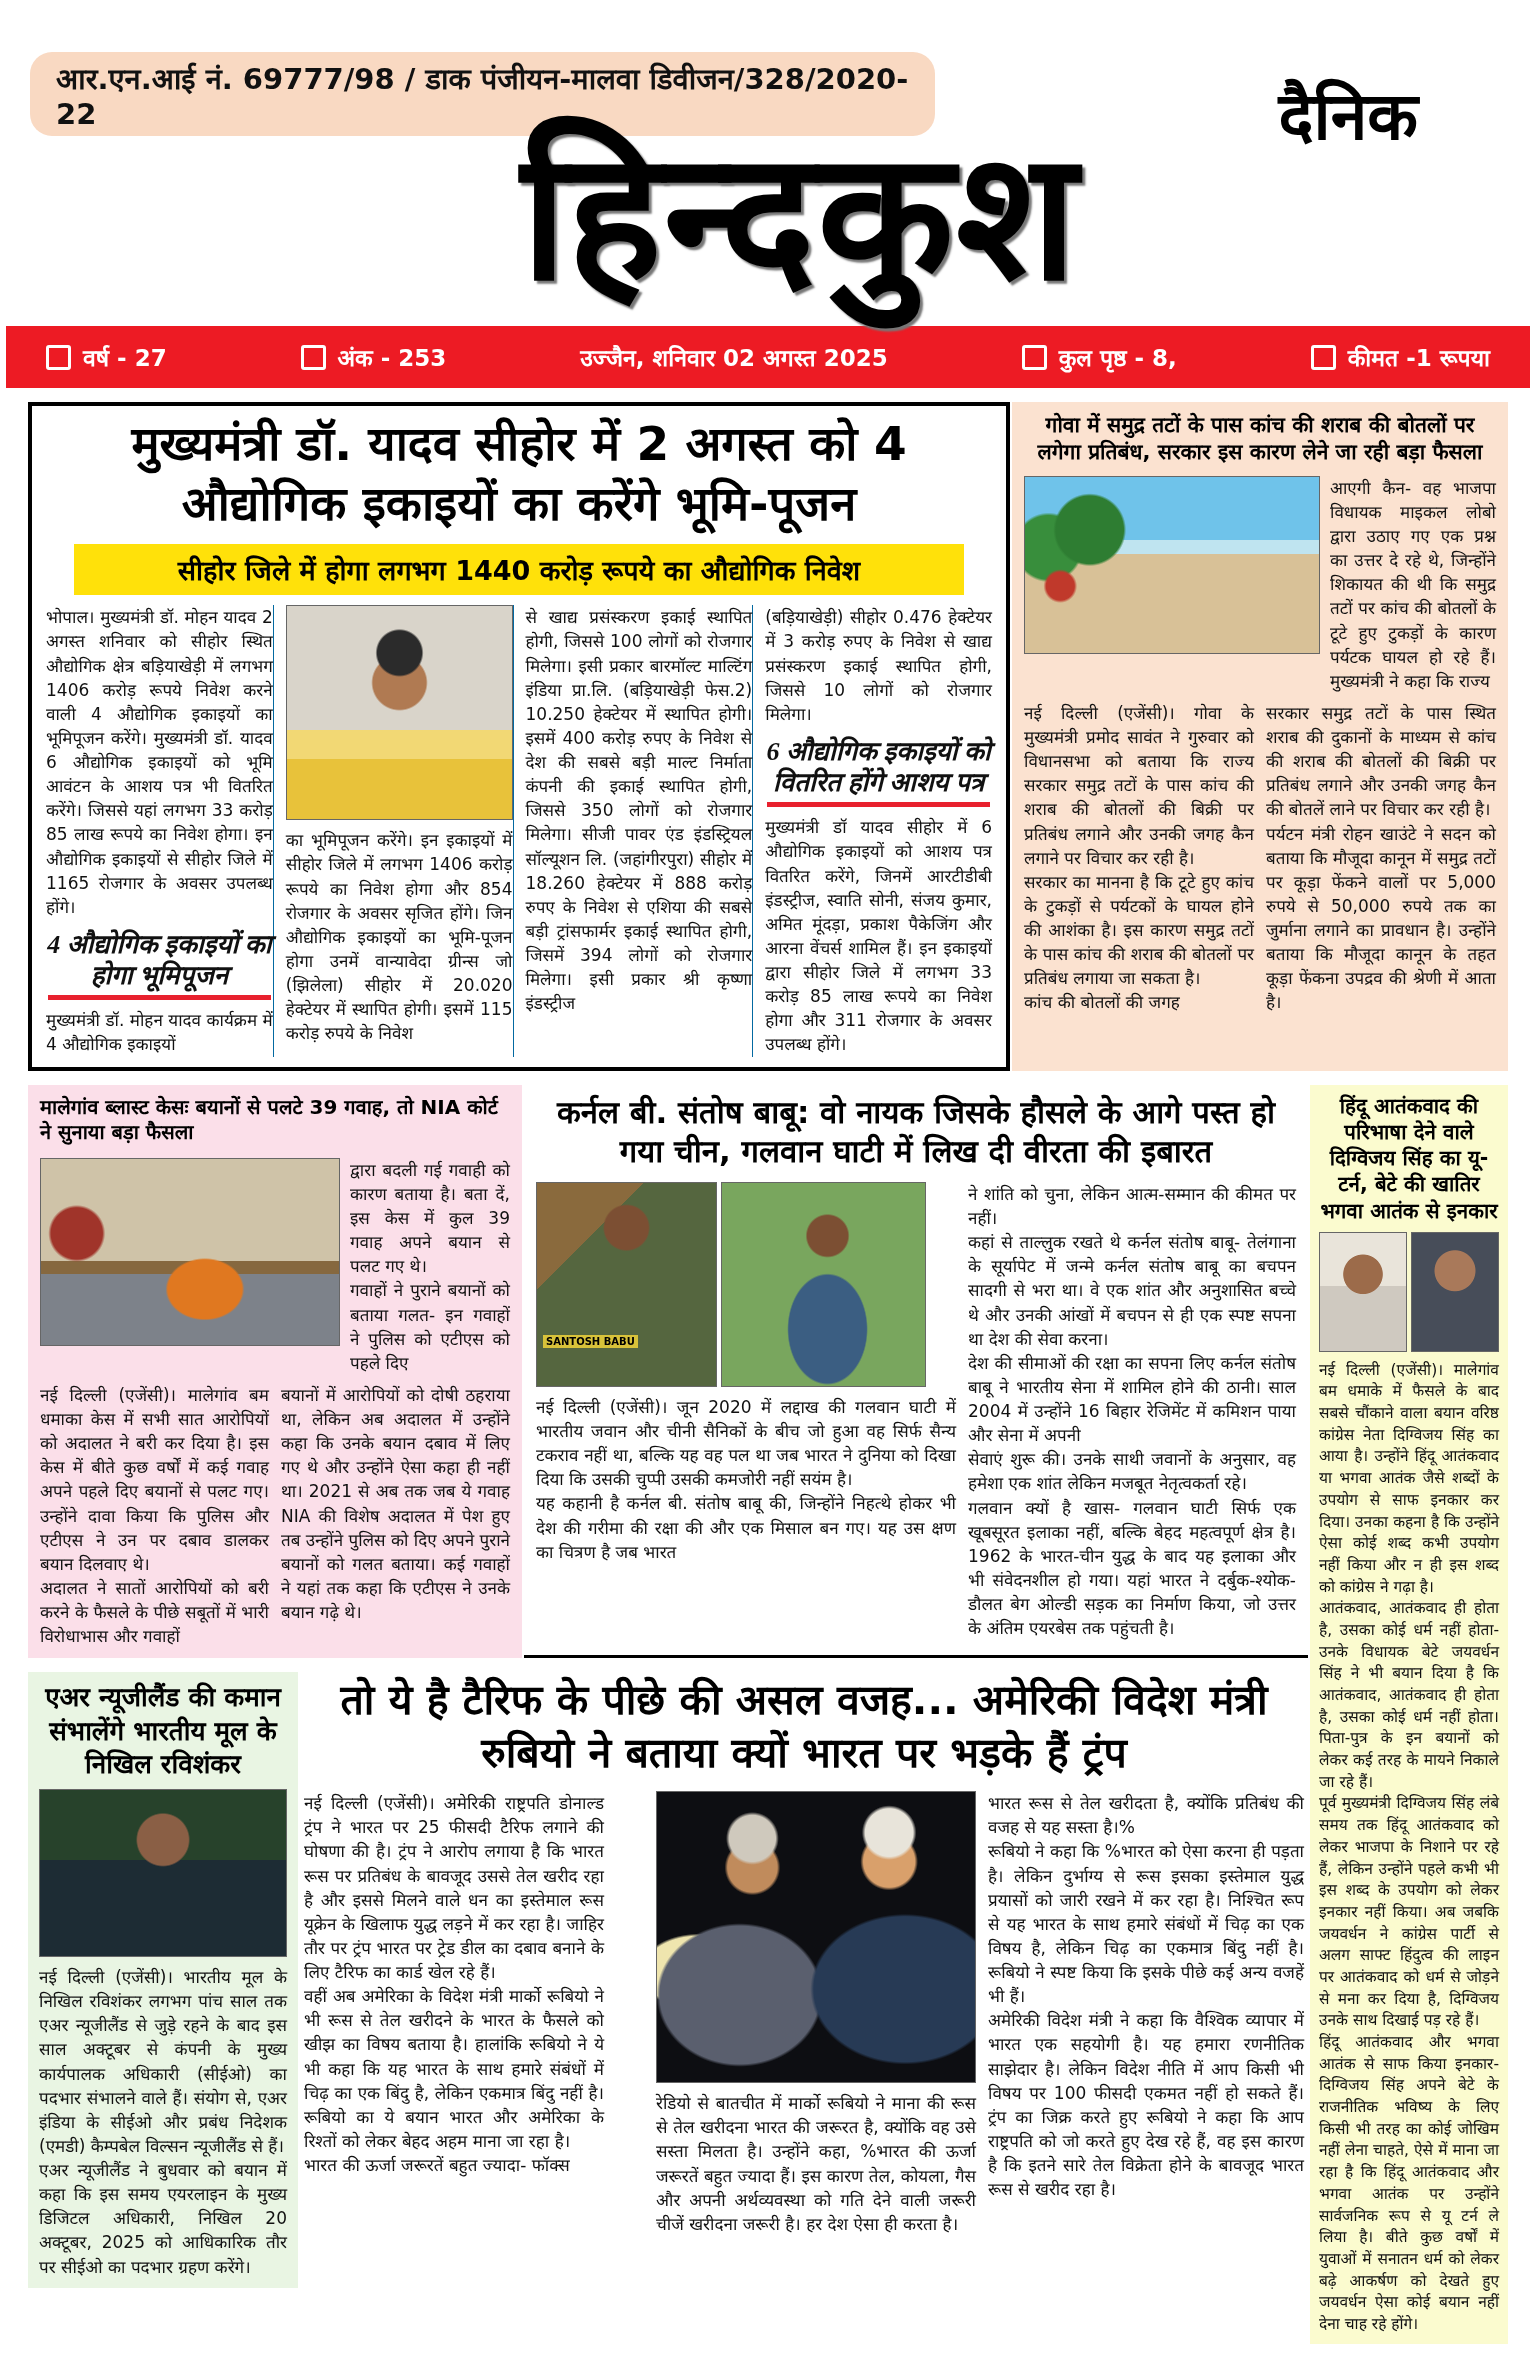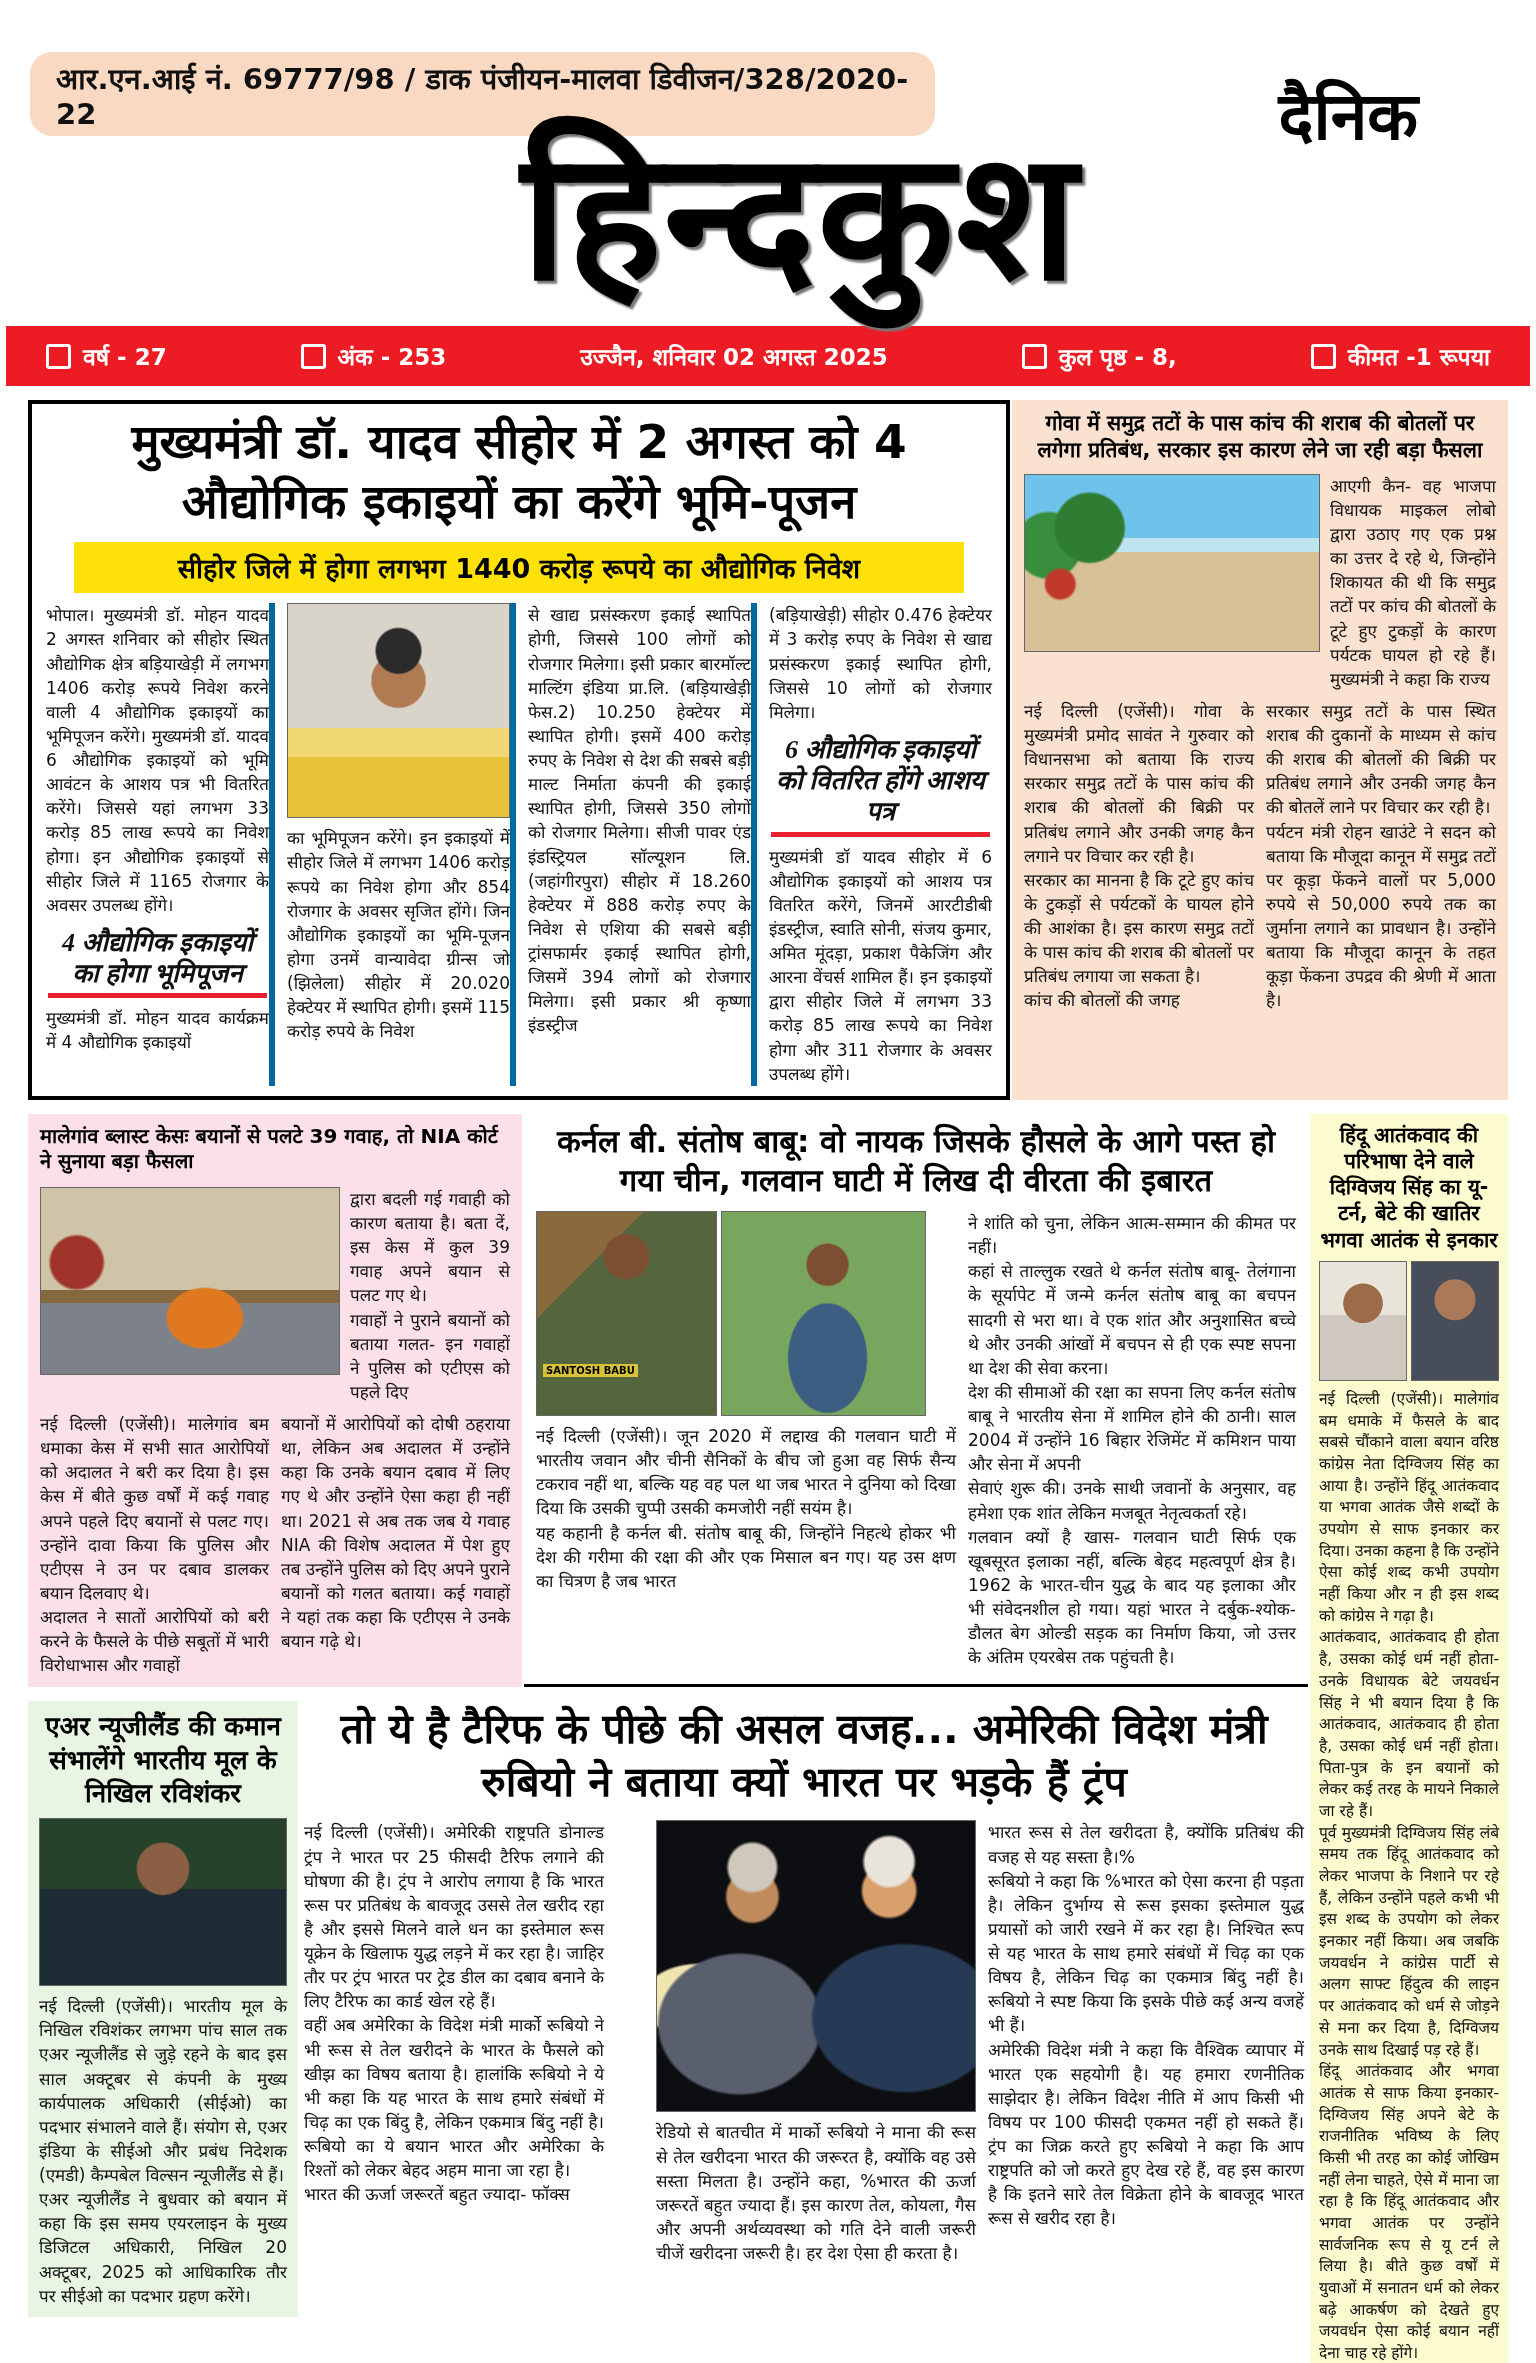--- a/index.html
+++ b/index.html
@@ -17,40 +17,40 @@
   .site-line{position:absolute;right:44px;top:252px;display:flex;align-items:center;gap:8px;
            font-size:31px;font-weight:bold;color:#000;}
   .sicon{width:40px;height:40px;border-radius:4px;display:flex;align-items:center;
          justify-content:center;color:#fff;}
   .fb{background:#3b5998;font-family:"Liberation Serif",serif;font-size:32px;font-weight:bold;}
   .rss{background:linear-gradient(135deg,#f7a13a,#e06a12);}
   .tw{background:#2aa3e0;}
   
   .datebar{display:flex;align-items:center;justify-content:space-between;
            background:#ed1b24;color:#fff;font-weight:bold;font-size:23px;
-           height:60px;margin:4px 6px 0 6px;padding:0 40px;}
+           height:32px;margin:4px 6px 0 6px;padding:15px 40px;}
   .dateitem{display:flex;align-items:center;gap:12px;}
   .wsq{width:19px;height:19px;border:3px solid #fff;border-radius:3px;display:inline-block;}
   
   #content{padding:14px 28px 0 28px;}
   .row{display:flex;gap:2px;}
   .headline{font-weight:900;color:#000;line-height:1.28;text-align:center;}
   .body-text{font-size:17px;line-height:1.42;text-align:justify;white-space:pre-line;}
   .cols{display:flex;gap:12px;}
   .col{flex:1;min-width:0;}
   .inner-subhead{font-family:"Liberation Serif",serif;font-style:italic;font-weight:bold;
                  font-size:26px;text-align:center;line-height:1.2;margin-top:10px;}
   .red-rule{height:5px;background:#e8212e;margin:4px 2px 8px 2px;}
   .photo{border:1px solid #666;box-sizing:border-box;}
   
   .lead-box{flex:0 0 982px;border:4px solid #000;padding:8px 14px 10px 14px;box-sizing:border-box;background:#fff;}
   .lead-box .headline{font-size:47px;}
   .ystrip{background:#ffe10a;font-weight:900;font-size:27px;text-align:center;
           padding:7px 4px;margin:10px 28px 10px 28px;color:#000;}
-  .lead-cols .col{border-right:6px solid #0369a1;}
+  .lead-cols .col{border-right:1px solid #0369a1;}
   .lead-cols .col:last-child{border-right:none;padding-right:0;}
   .cm-photo{width:100%;height:215px;margin-bottom:8px;
      background:radial-gradient(circle at 50% 22%,#2b2b2b 0 11%,transparent 12%),
                 radial-gradient(circle at 50% 36%,#b07a52 0 15%,transparent 16%),
                 linear-gradient(180deg,#d9d4ca 0 58%,#f2d874 58% 72%,#e8c23a 72% 100%);}
   
   .goa-box{flex:1;background:#fbe2d0;padding:10px 12px;box-sizing:border-box;}
   .goa-box .headline{font-size:21px;}
   .beach-photo{width:296px;height:178px;flex:0 0 296px;
      background:radial-gradient(circle at 12% 62%,#c0392b 0 5%,transparent 6%),

